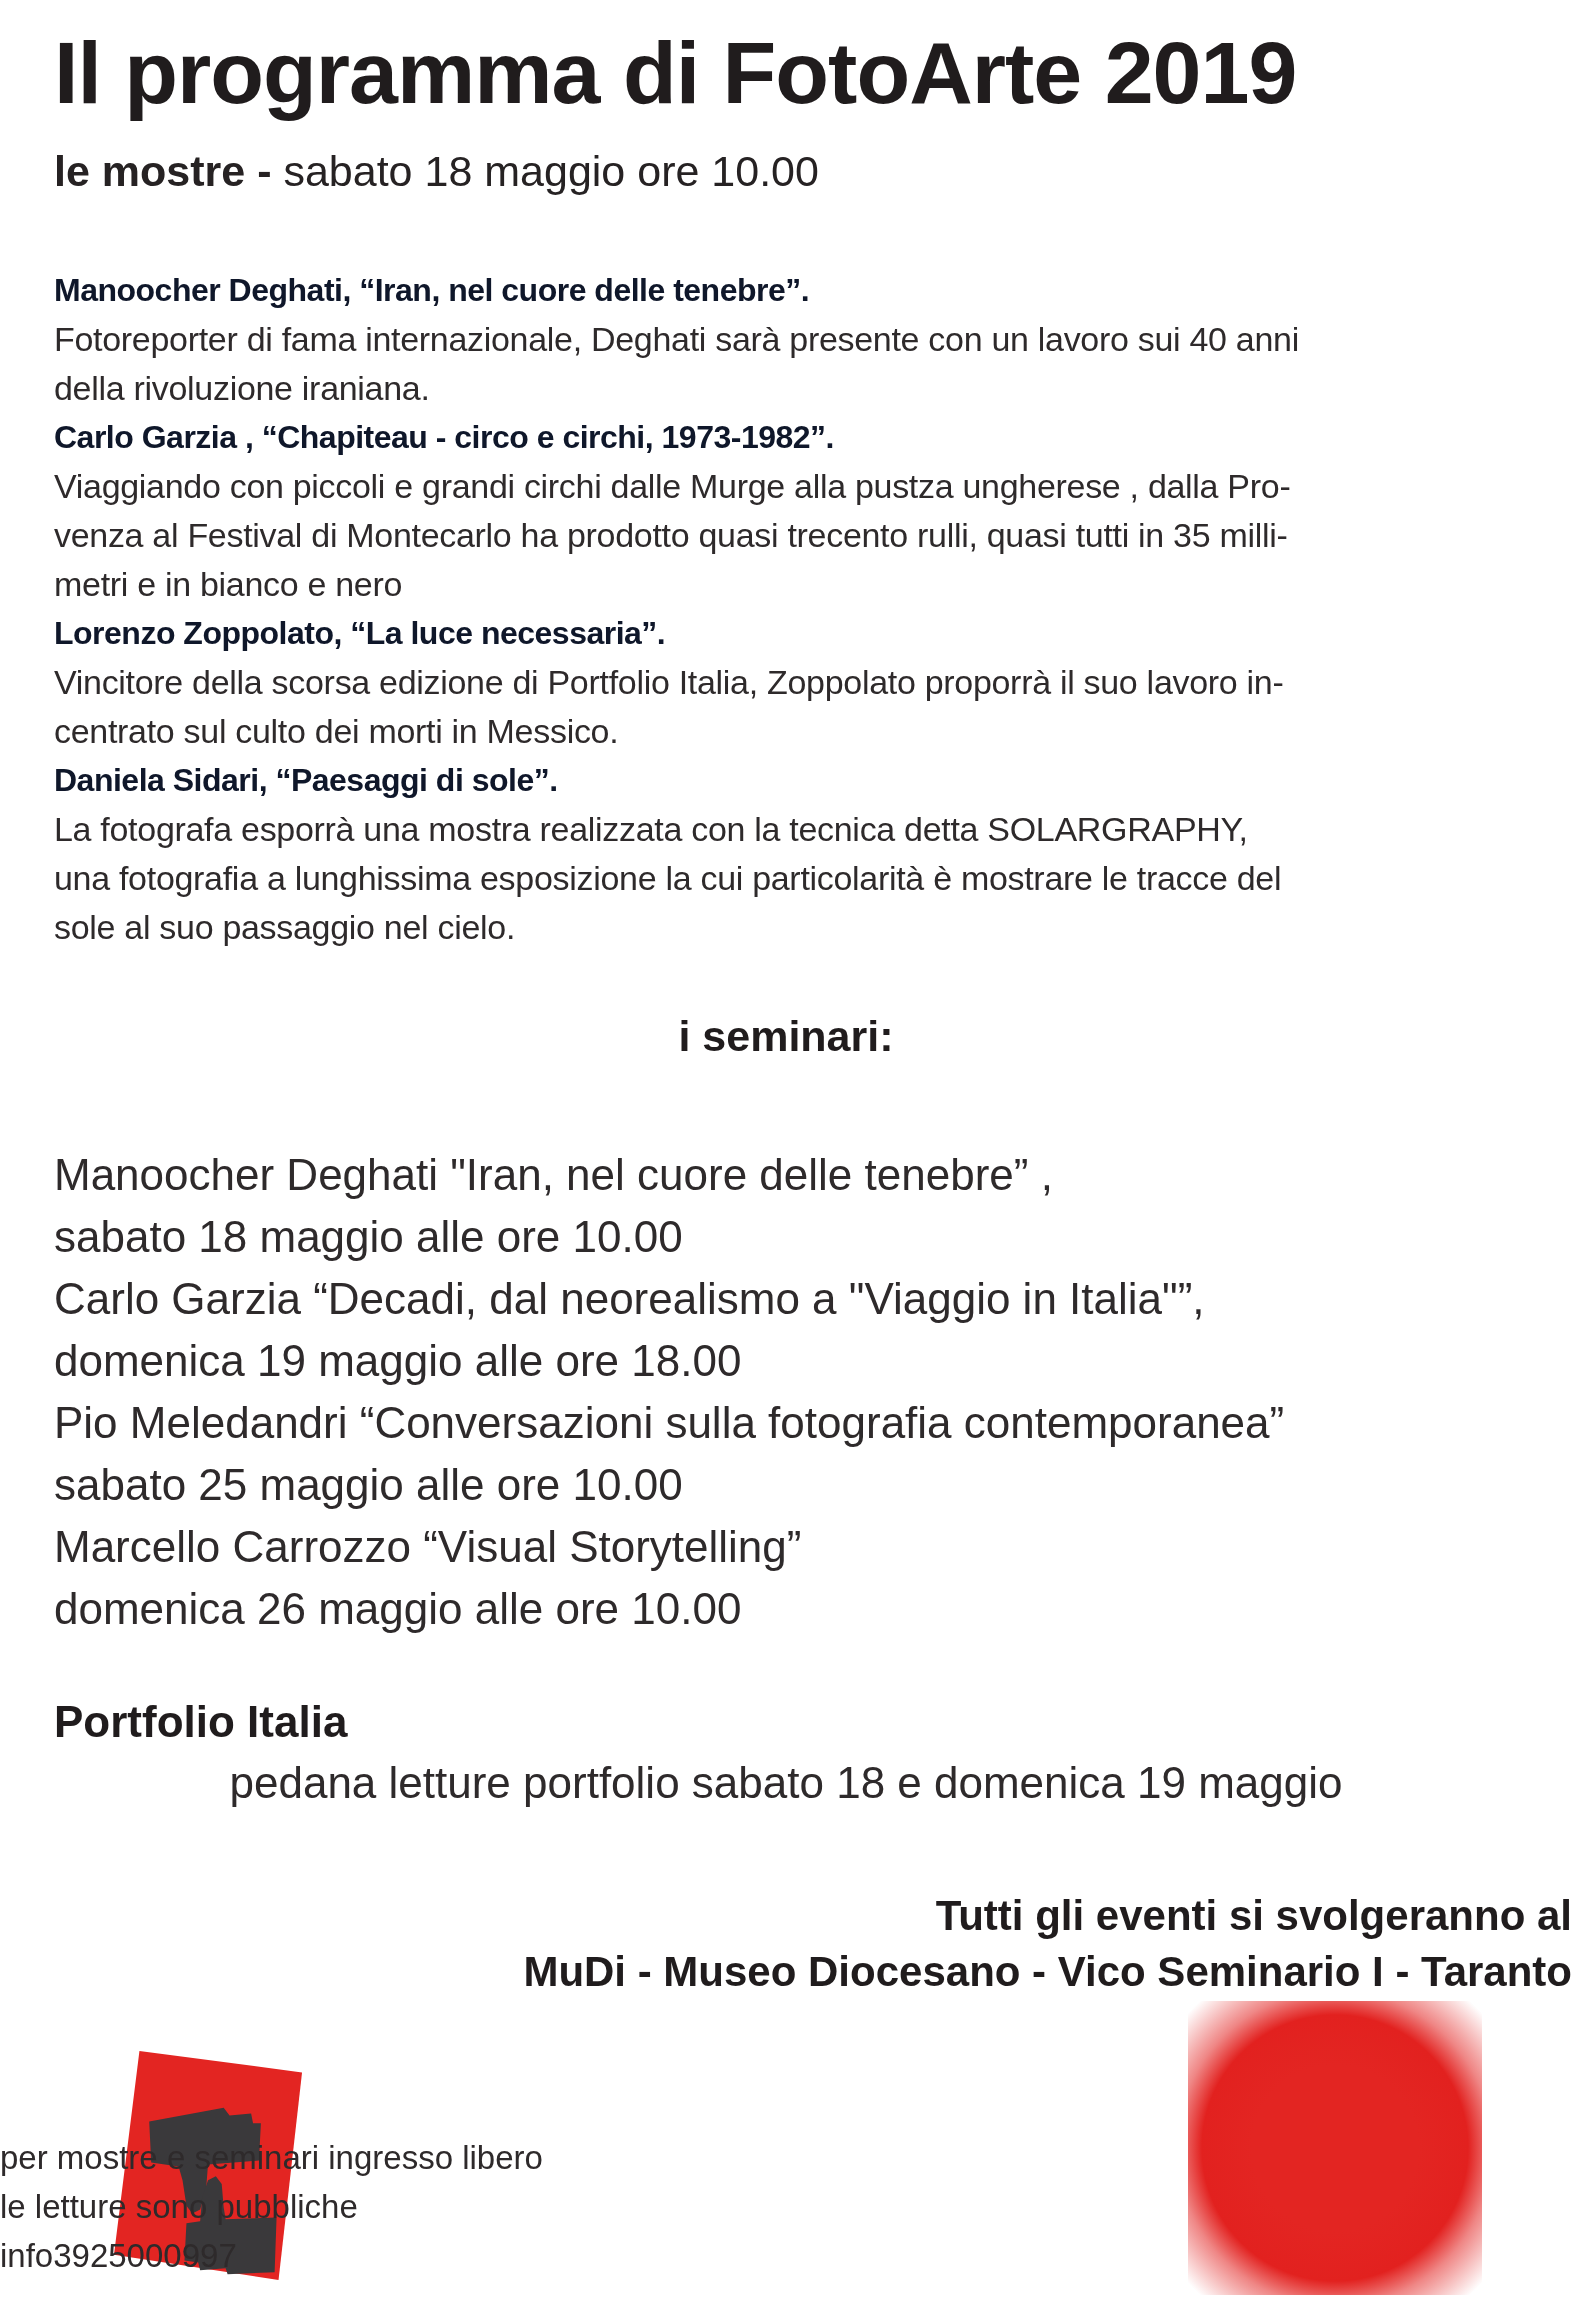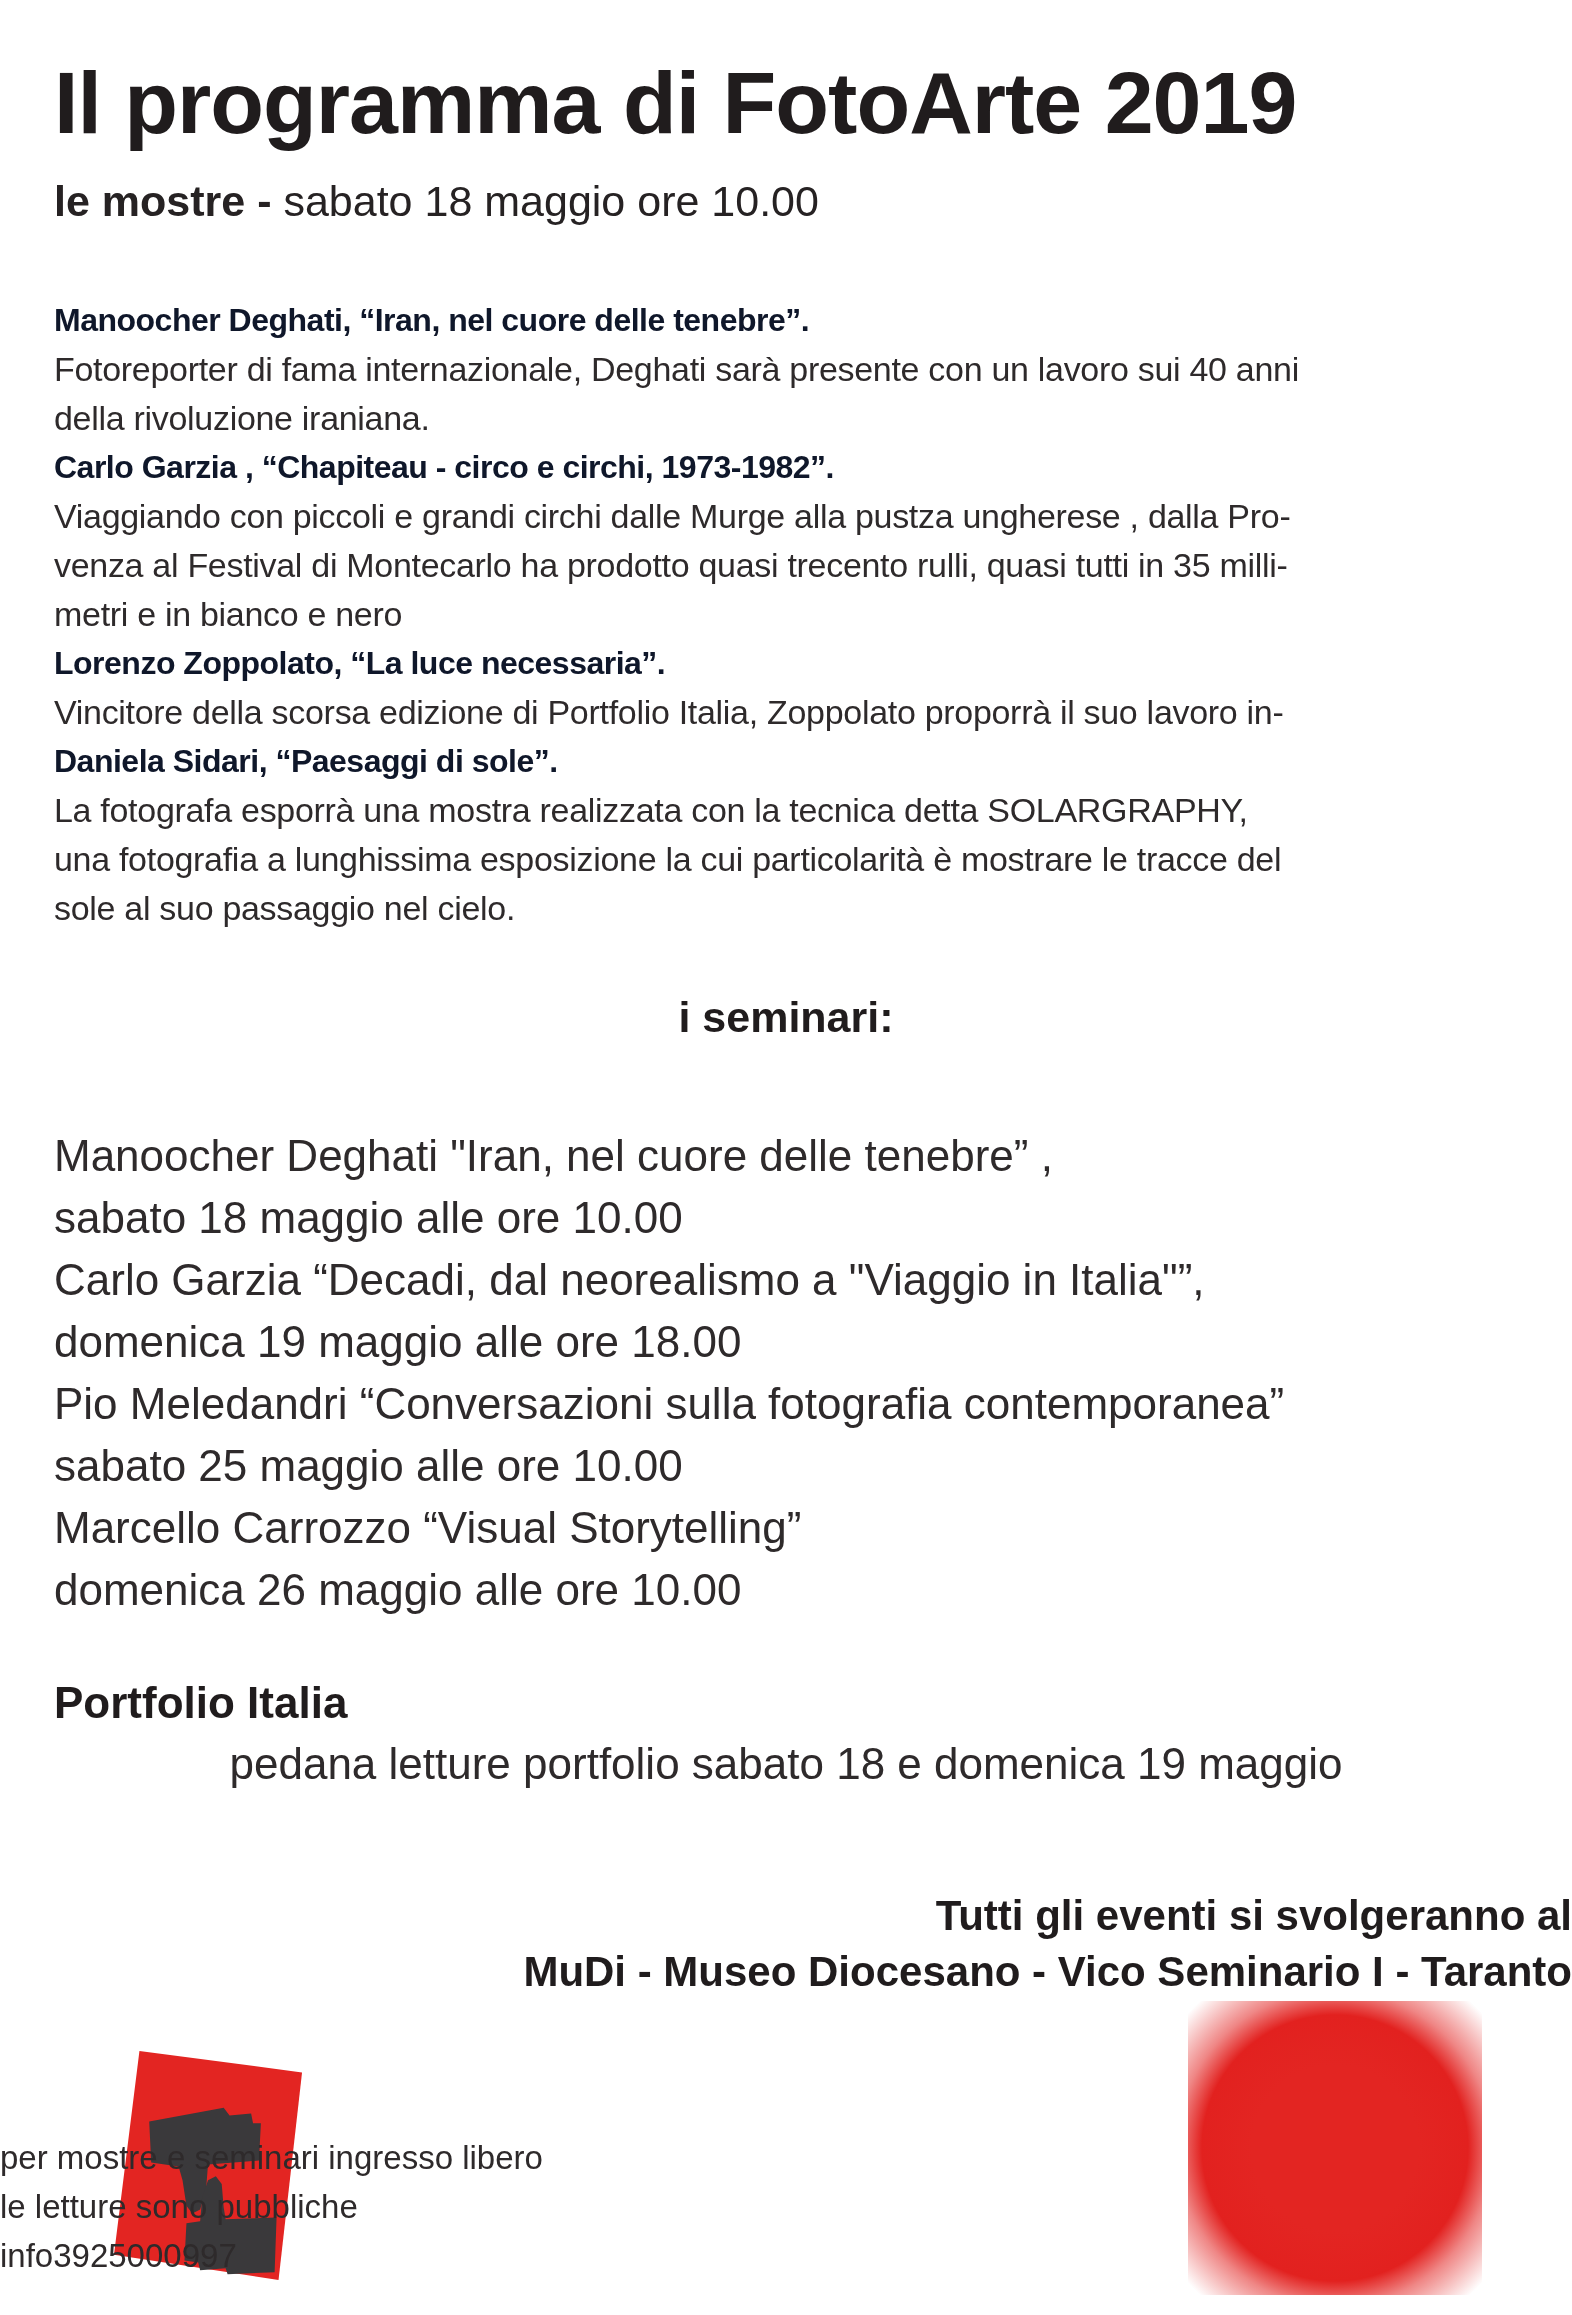--- a/index.html
+++ b/index.html
@@ -4,21 +4,21 @@
 <style>
   html,body { margin:0; padding:0; background:#ffffff; }
   .page {
     position:relative;
     width:1572px; height:2315px;
     background:#ffffff;
     font-family:"Liberation Sans", sans-serif;
     color:#2e2a2b;
     overflow:hidden;
   }
-  .inner { padding:27.4px 54px 0 54px;margin-top:30px; }
+  .inner { padding:27.4px 54px 0 54px; }
 
   .title {
     margin:0 0 25.5px 0;
     font-size:88px; font-weight:bold; letter-spacing:-1px;
     line-height:1.05; color:#201c1d; white-space:nowrap;
   }
   .subtitle {
     margin:0 0 69px 0;
     font-size:43px; line-height:52px; color:#262223; white-space:nowrap;
   }
@@ -84,20 +84,21 @@
       <div>
         <div class="mostra-heading">Carlo Garzia , “Chapiteau - circo e circhi, 1973-1982”.</div>
         <div class="mostra-line">Viaggiando con piccoli e grandi circhi dalle Murge alla pustza ungherese , dalla Pro-</div>
         <div class="mostra-line">venza al Festival di Montecarlo ha prodotto quasi trecento rulli, quasi tutti in 35 milli-</div>
         <div class="mostra-line">metri e in bianco e nero</div>
       </div>
 
       <div>
         <div class="mostra-heading">Lorenzo Zoppolato, “La luce necessaria”.</div>
         <div class="mostra-line">Vincitore della scorsa edizione di Portfolio Italia, Zoppolato proporrà il suo lavoro in-</div>
+        <div class="mostra-line">centrato sul culto dei morti in Messico.</div>
       </div>
 
       <div>
         <div class="mostra-heading">Daniela Sidari, “Paesaggi di sole”.</div>
         <div class="mostra-line">La fotografa esporrà una mostra realizzata con la tecnica detta SOLARGRAPHY,</div>
         <div class="mostra-line">una fotografia a lunghissima esposizione la cui particolarità è mostrare le tracce del</div>
         <div class="mostra-line">sole al suo passaggio nel cielo.</div>
       </div>
 
     </div>

